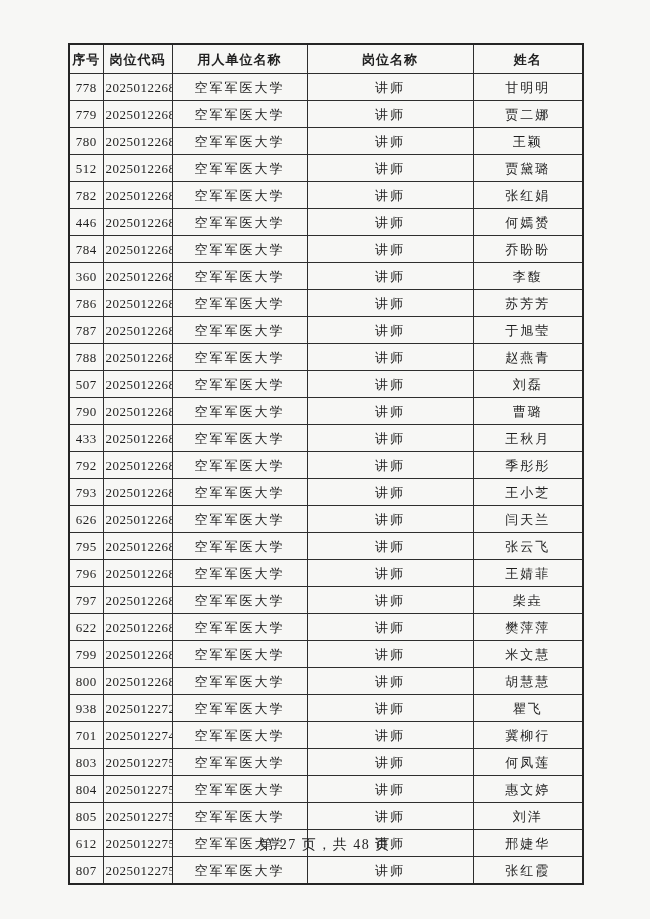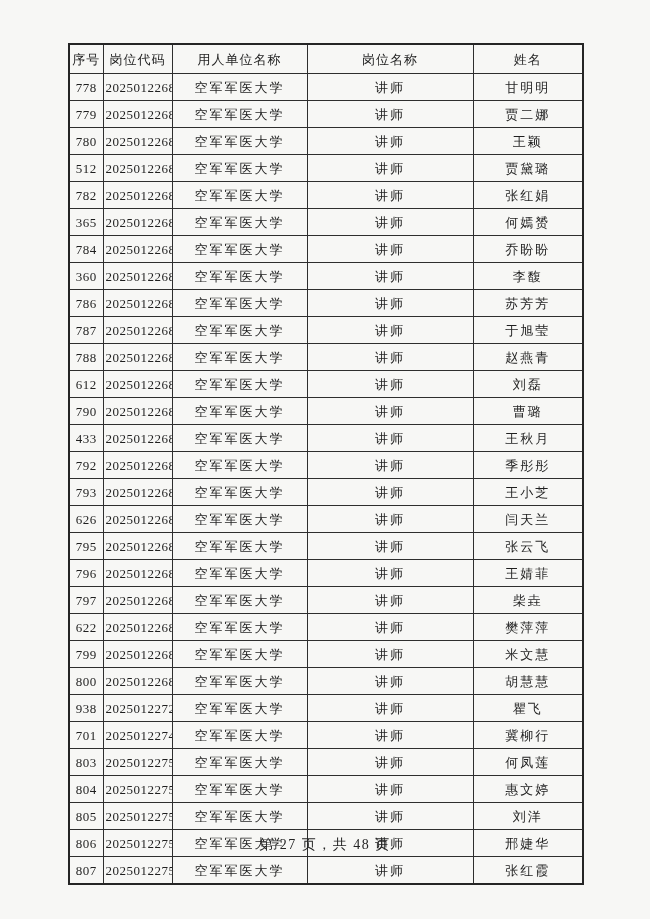--- a/index.html
+++ b/index.html
@@ -39,21 +39,21 @@
     font-size: 13px;
     line-height: 1;
     height: 26px;
     overflow: hidden;
     white-space: nowrap;
   }
   table.positions {
     border: 2px solid #252525;
   }
   table.positions th {
-    font-weight: normal;
+    font-weight: bold;
     height: 28px;
     letter-spacing: 1px;
     margin-top: 8px;
   }
   td.col0, td.col1 {
     letter-spacing: 0.5px;
     font-size: 13px;
   }
   td.col2, td.col3, td.col4, th.cjk {
     letter-spacing: 2px;
@@ -127,21 +127,21 @@
           <td class="col4">贾黛璐</td>
         </tr>
         <tr>
           <td class="col0">782</td>
           <td class="col1">2025012268</td>
           <td class="col2">空军军医大学</td>
           <td class="col3">讲师</td>
           <td class="col4">张红娟</td>
         </tr>
         <tr>
-          <td class="col0">365</td>
+          <td class="col0">446</td>
           <td class="col1">2025012268</td>
           <td class="col2">空军军医大学</td>
           <td class="col3">讲师</td>
           <td class="col4">何嫣赟</td>
         </tr>
         <tr>
           <td class="col0">784</td>
           <td class="col1">2025012268</td>
           <td class="col2">空军军医大学</td>
           <td class="col3">讲师</td>
@@ -169,21 +169,21 @@
           <td class="col4">于旭莹</td>
         </tr>
         <tr>
           <td class="col0">788</td>
           <td class="col1">2025012268</td>
           <td class="col2">空军军医大学</td>
           <td class="col3">讲师</td>
           <td class="col4">赵燕青</td>
         </tr>
         <tr>
-          <td class="col0">612</td>
+          <td class="col0">507</td>
           <td class="col1">2025012268</td>
           <td class="col2">空军军医大学</td>
           <td class="col3">讲师</td>
           <td class="col4">刘磊</td>
         </tr>
         <tr>
           <td class="col0">790</td>
           <td class="col1">2025012268</td>
           <td class="col2">空军军医大学</td>
           <td class="col3">讲师</td>
@@ -288,21 +288,21 @@
           <td class="col4">惠文婷</td>
         </tr>
         <tr>
           <td class="col0">805</td>
           <td class="col1">2025012275</td>
           <td class="col2">空军军医大学</td>
           <td class="col3">讲师</td>
           <td class="col4">刘洋</td>
         </tr>
         <tr>
-          <td class="col0">806</td>
+          <td class="col0">612</td>
           <td class="col1">2025012275</td>
           <td class="col2">空军军医大学</td>
           <td class="col3">讲师</td>
           <td class="col4">邢婕华</td>
         </tr>
         <tr>
           <td class="col0">807</td>
           <td class="col1">2025012275</td>
           <td class="col2">空军军医大学</td>
           <td class="col3">讲师</td>

